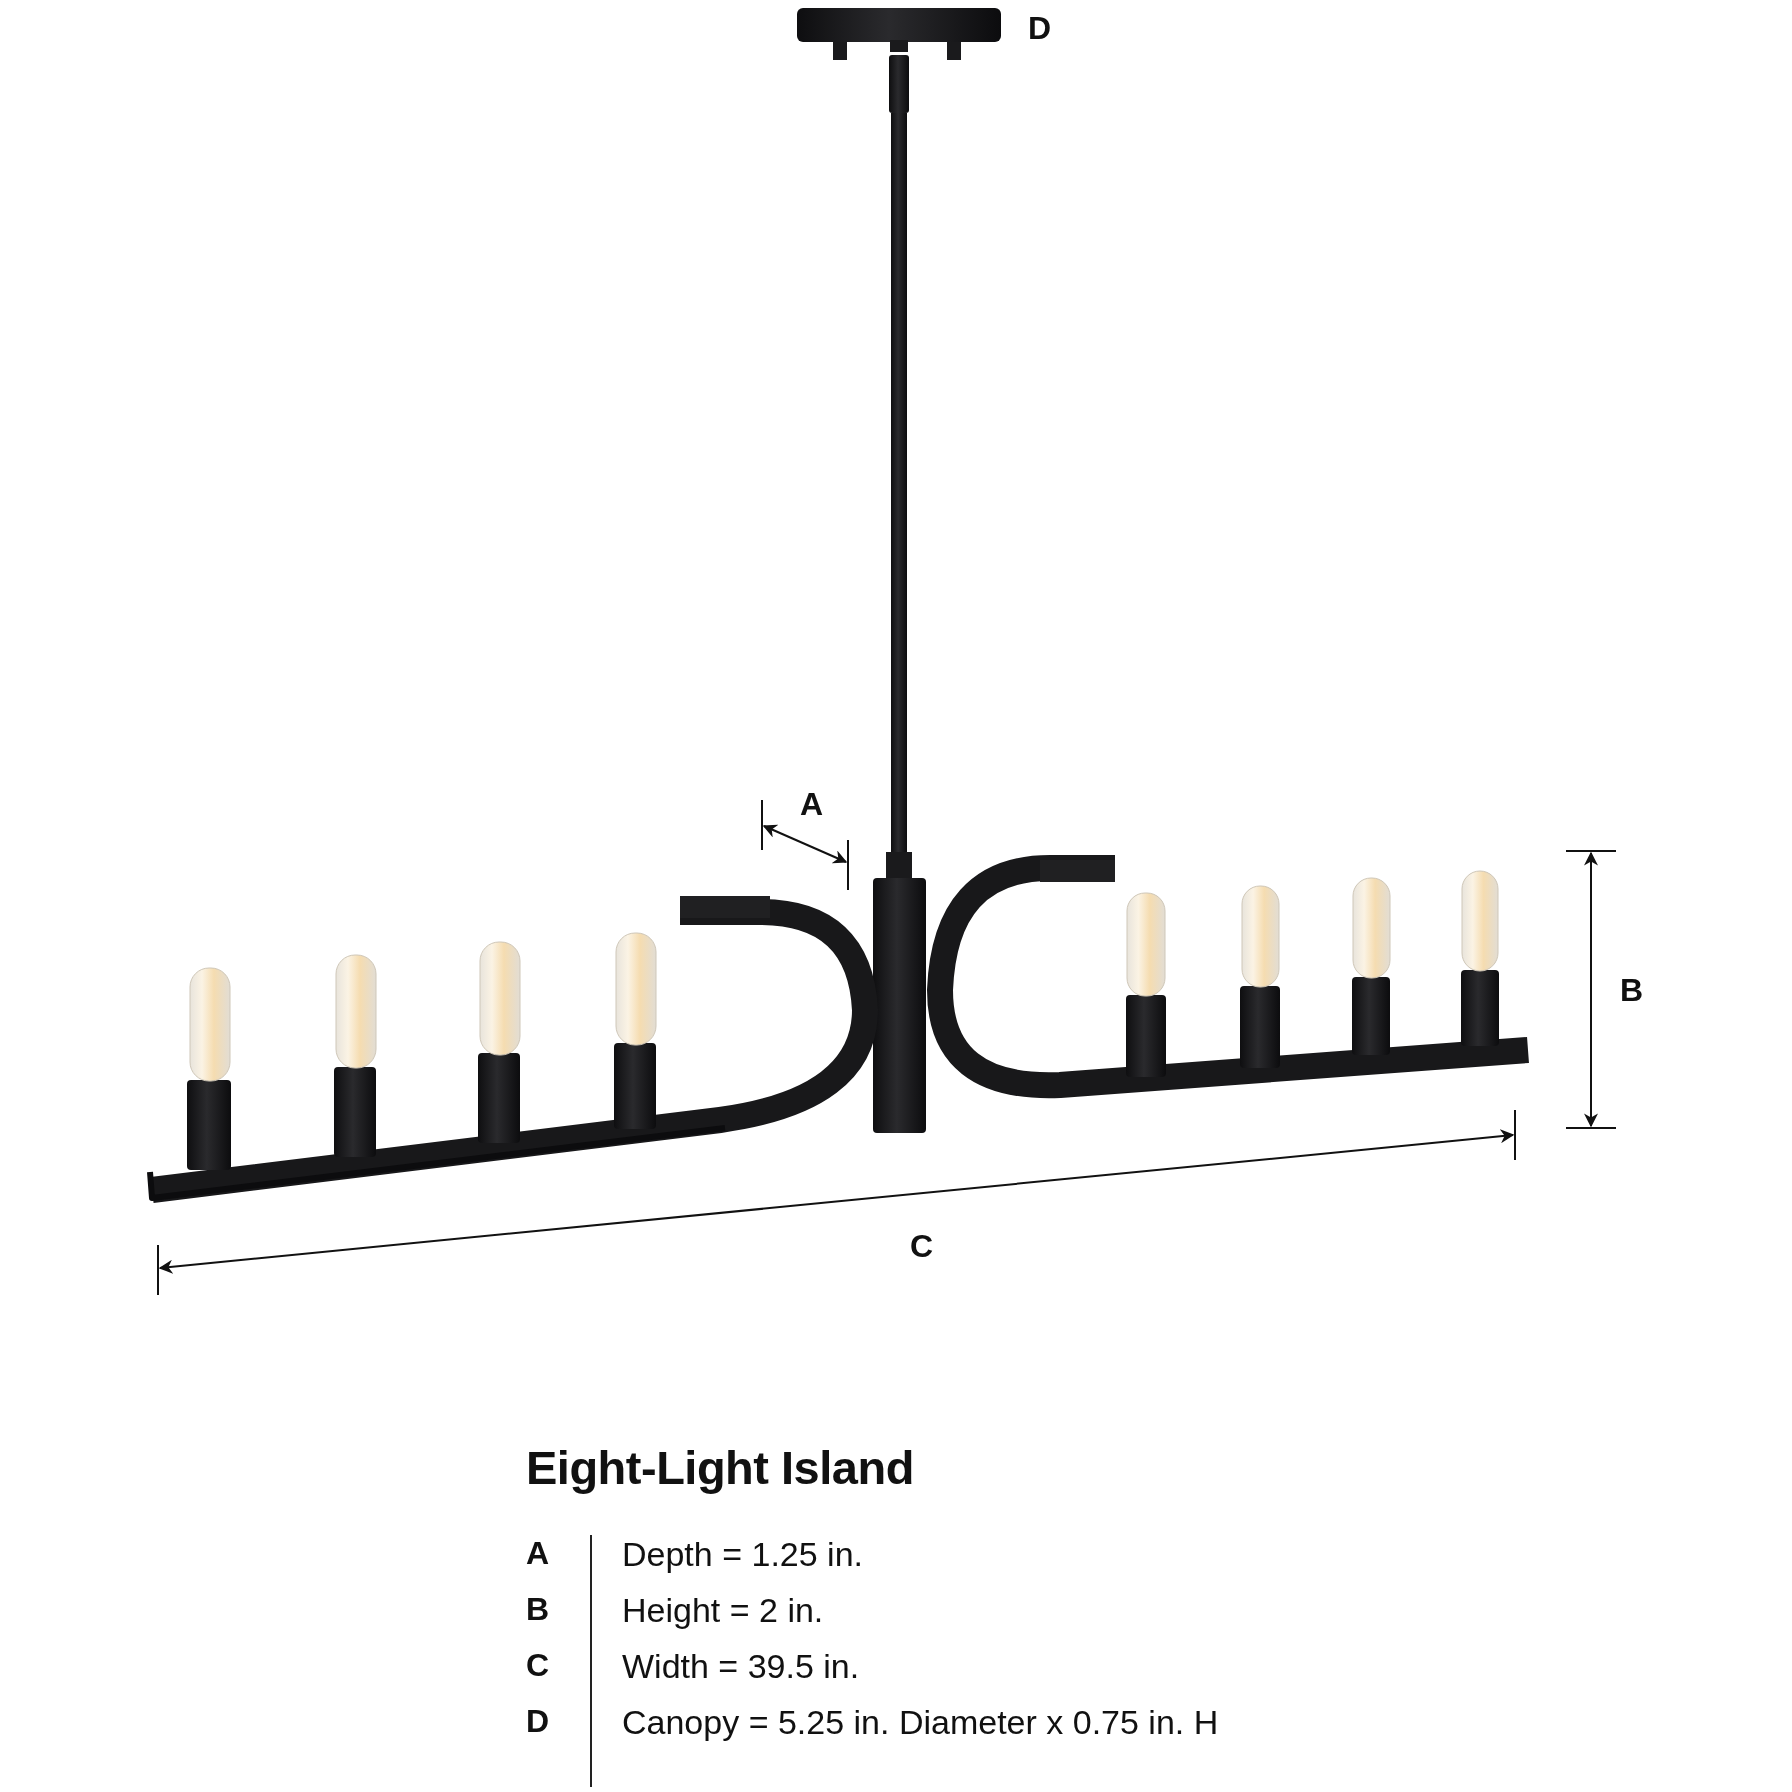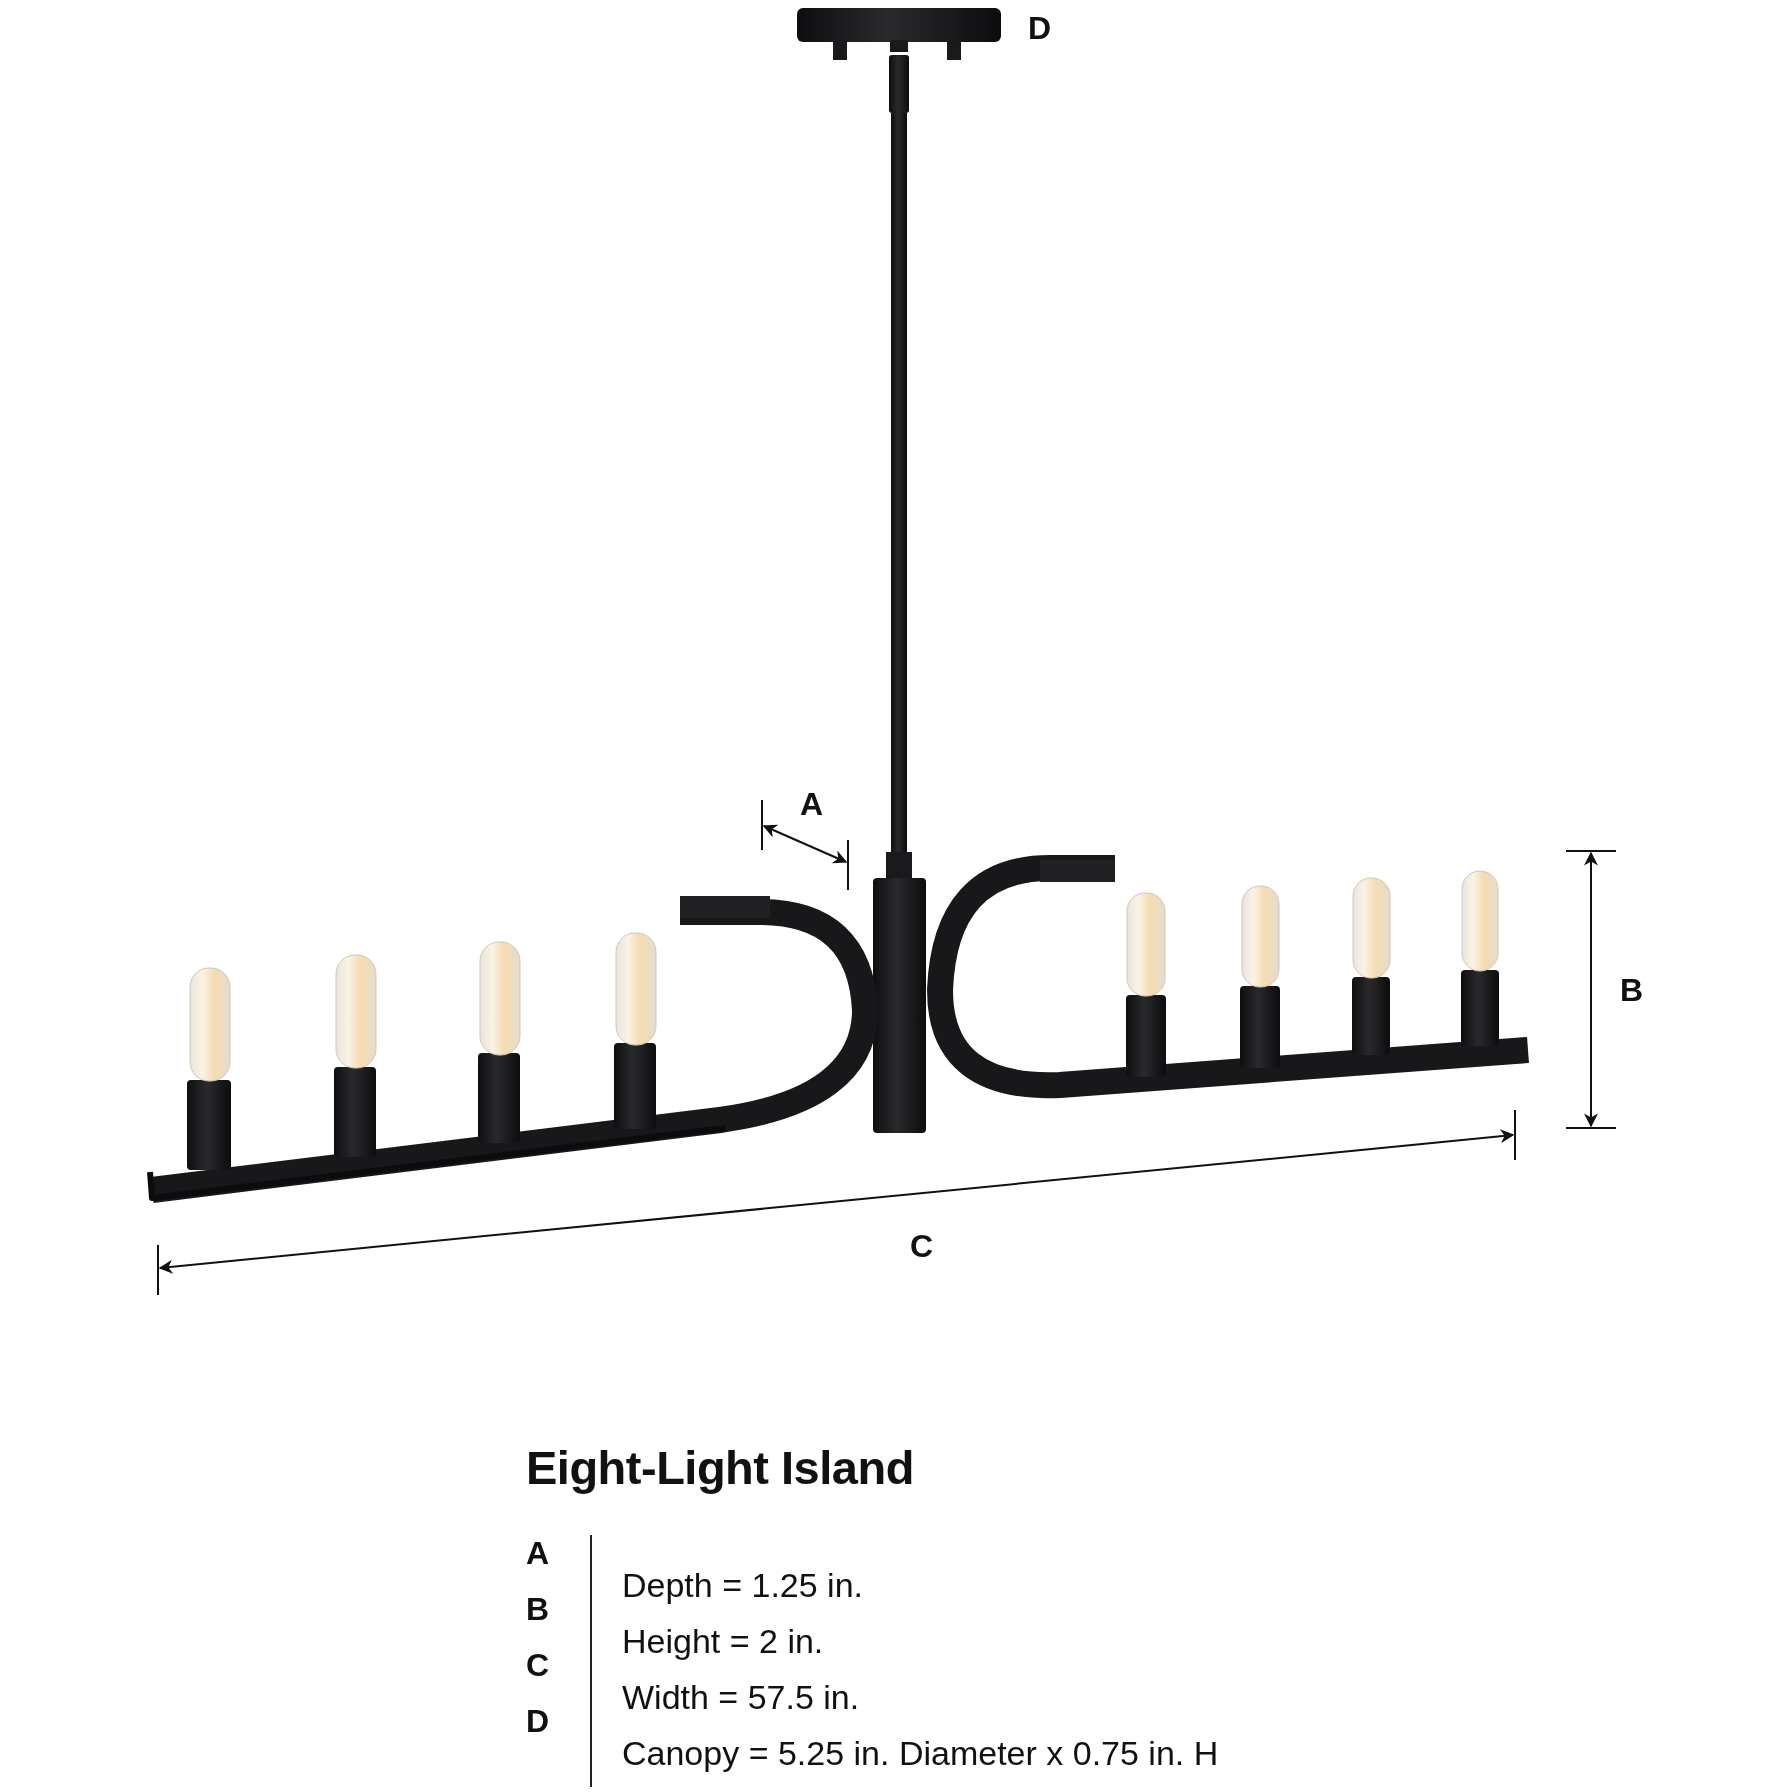--- a/index.html
+++ b/index.html
@@ -5,21 +5,21 @@
   html, body { margin: 0; padding: 0; background: #ffffff; }
   body { width: 1792px; height: 1792px; position: relative; overflow: hidden;
          font-family: "Liberation Sans", "DejaVu Sans", sans-serif; color: #111; }
   #drawing { position: absolute; left: 0; top: 0; width: 1792px; height: 1792px; }
   .dim-label { position: absolute; font-weight: bold; font-size: 32px; color: #111; }
   .spec-title { position: absolute; left: 526px; top: 1440px; font-size: 47px; font-weight: bold; letter-spacing: -0.5px; }
   .spec-table { position: absolute; left: 526px; top: 1535px; }
   .spec-divider { position: absolute; left: 590px; top: 1535px; width: 2px; height: 252px; background: #222; }
   .spec-row { position: absolute; left: 0; height: 56px; white-space: nowrap; font-size: 34px; }
   .spec-key { position: absolute; left: 0; width: 30px; font-weight: bold; font-size: 32px; }
-  .spec-val { position: absolute; left: 96px; margin-top: 31px; }
+  .spec-val { position: absolute; left: 96px; }
 </style>
 </head>
 <body>
 
 <svg id="drawing" viewBox="0 0 1792 1792" xmlns="http://www.w3.org/2000/svg">
   <defs>
     <linearGradient id="metal" x1="0" y1="0" x2="1" y2="0">
       <stop offset="0" stop-color="#0e0e10"></stop>
       <stop offset="0.45" stop-color="#2a2a2d"></stop>
       <stop offset="1" stop-color="#0c0c0e"></stop>
@@ -127,19 +127,19 @@
   <div class="spec-row" style="top:0px;">
     <span class="spec-key">A</span>
     <span class="spec-val">Depth = 1.25 in.</span>
   </div>
   <div class="spec-row" style="top:56px;">
     <span class="spec-key">B</span>
     <span class="spec-val">Height = 2 in.</span>
   </div>
   <div class="spec-row" style="top:112px;">
     <span class="spec-key">C</span>
-    <span class="spec-val">Width = 57.5 in.</span>
+    <span class="spec-val">Width = 39.5 in.</span>
   </div>
   <div class="spec-row" style="top:168px;">
     <span class="spec-key">D</span>
     <span class="spec-val">Canopy = 5.25 in. Diameter x 0.75 in. H</span>
   </div>
 </div>
 
 </body></html>

